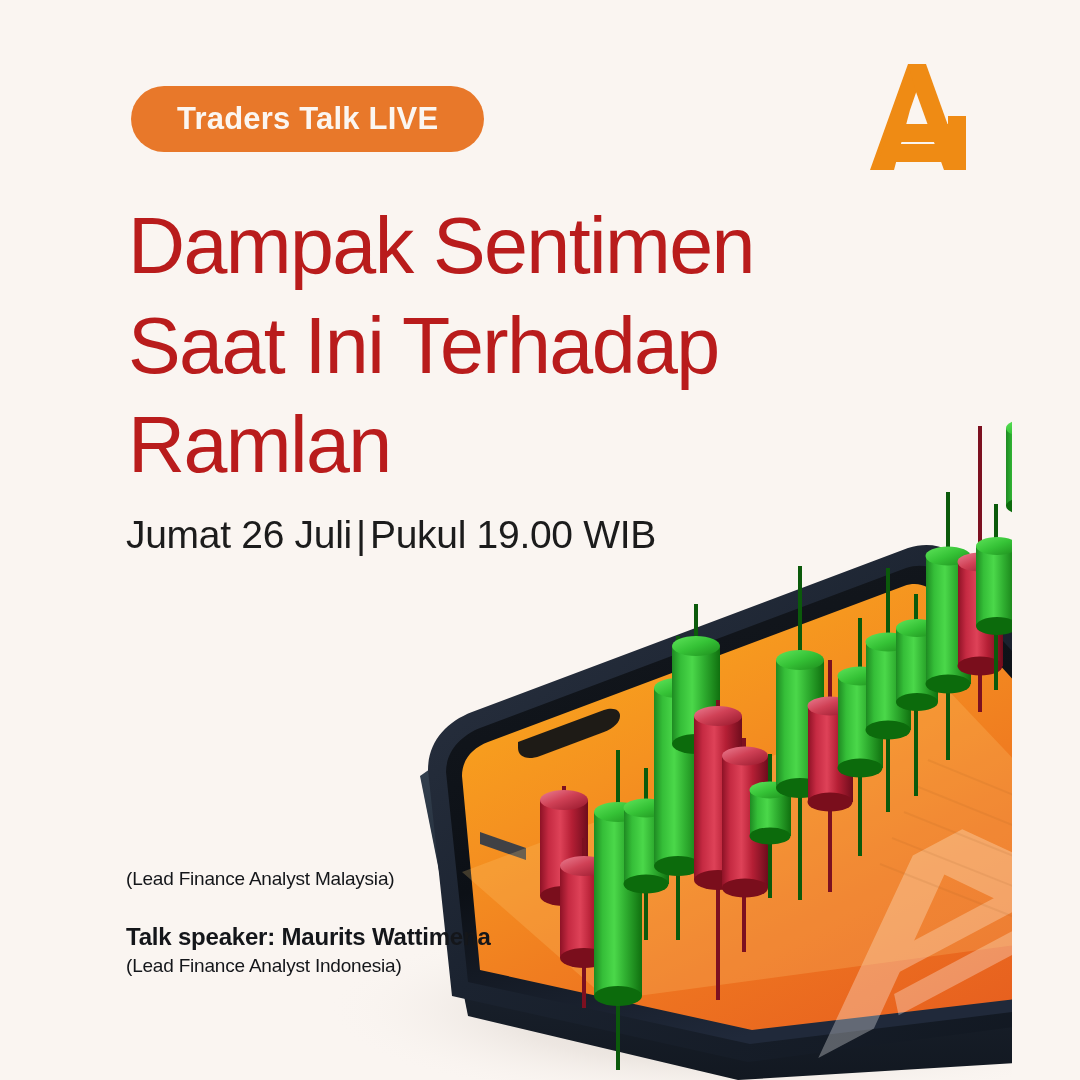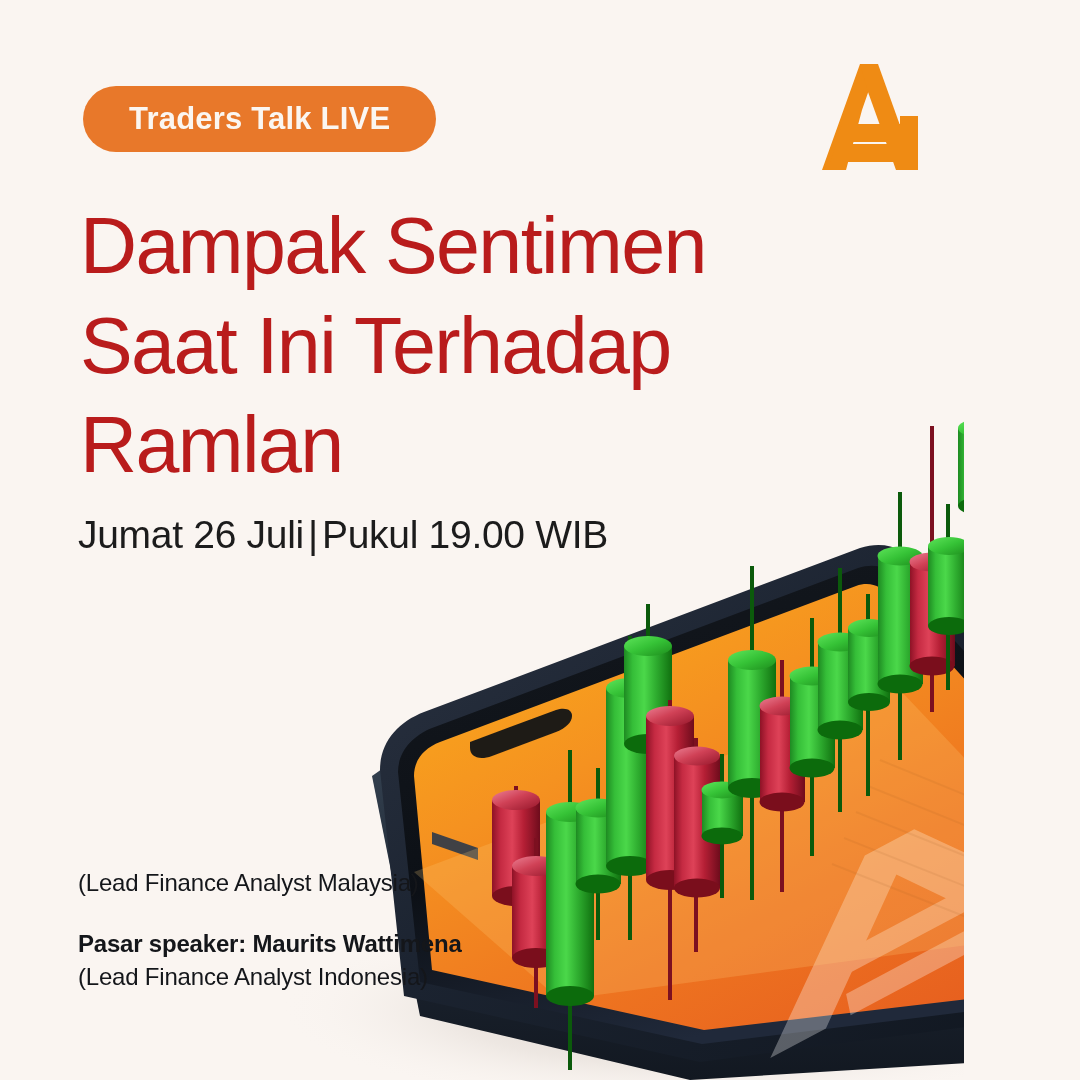--- a/index.html
+++ b/index.html
@@ -9,20 +9,21 @@
     font-family:"Liberation Sans", sans-serif;
     overflow:hidden;
     position:relative;
   }
 
   #poster {
     position:absolute; inset:0;
     width:964px; height:1080px;
     background:#FAF5F1;
     overflow:hidden;
+    margin-left:48px;
   }
 
   
   #artwork { position:absolute; inset:0; z-index:1; }
   #artwork svg { display:block; width:1080px; height:1080px; }
 
   
   #brand-logo {
     position:absolute; top:58px; right:38px;
     width:110px; height:118px; z-index:4;
@@ -93,21 +94,21 @@
     color:#14161A;
     font-size:24px;
     font-weight:bold;
     letter-spacing:-0.2px;
     white-space:nowrap;
     line-height:1.32;
   }
   .credit-role {
     display:block;
     color:#14161A;
-    font-size:24px;
+    font-size:19px;
     font-weight:normal;
     letter-spacing:-0.2px;
     white-space:nowrap;
     line-height:1.42;
   }
 </style>
 </head>
 <body>
 
 <div id="poster">
@@ -371,18 +372,18 @@
     <span class="dt-text">Jumat 26 Juli</span>
     <span class="dt-sep">|</span>
     <span class="dt-text">Pukul 19.00 WIB</span>
   </div>
 
   <div id="credits">
     <div class="credit-block">
       <span class="credit-role">(Lead Finance Analyst Malaysia)</span>
     </div>
     <div class="credit-block">
-      <span class="credit-name">Pasar speaker: Maurits Wattimena</span>
+      <span class="credit-name">Talk speaker: Maurits Wattimena</span>
       <span class="credit-role">(Lead Finance Analyst Indonesia)</span>
     </div>
   </div>
 
 </div>
 
 </body></html>

